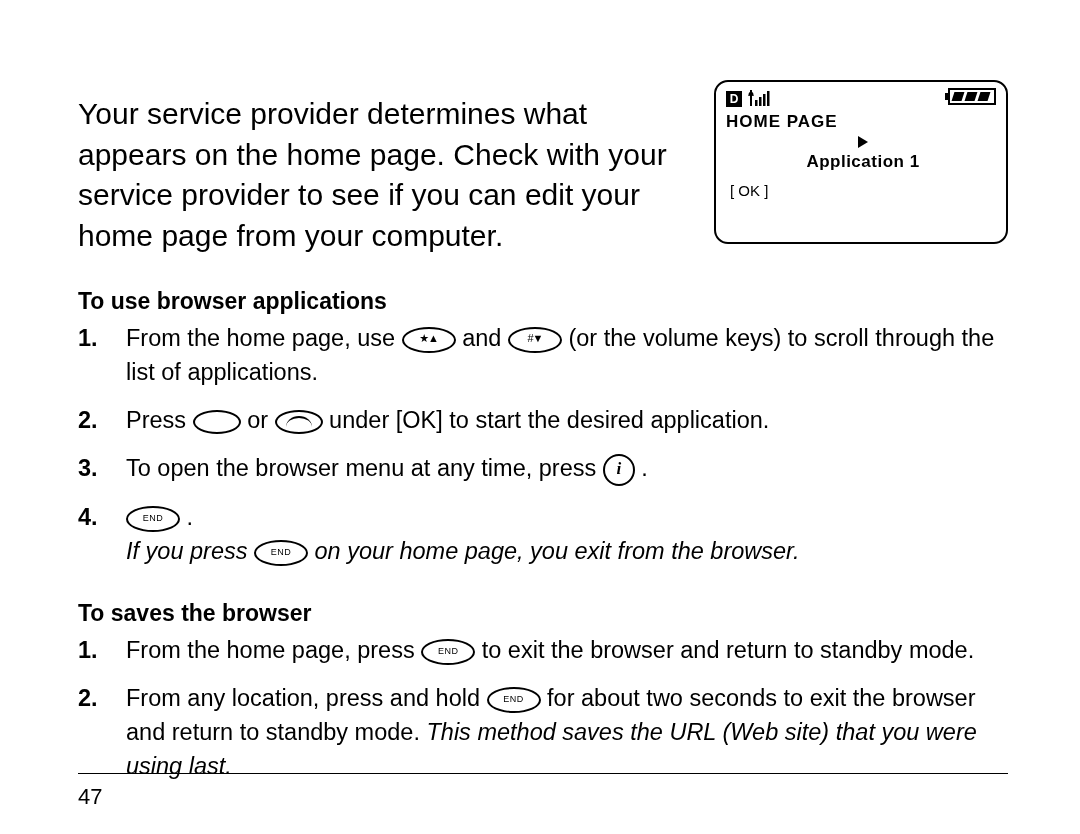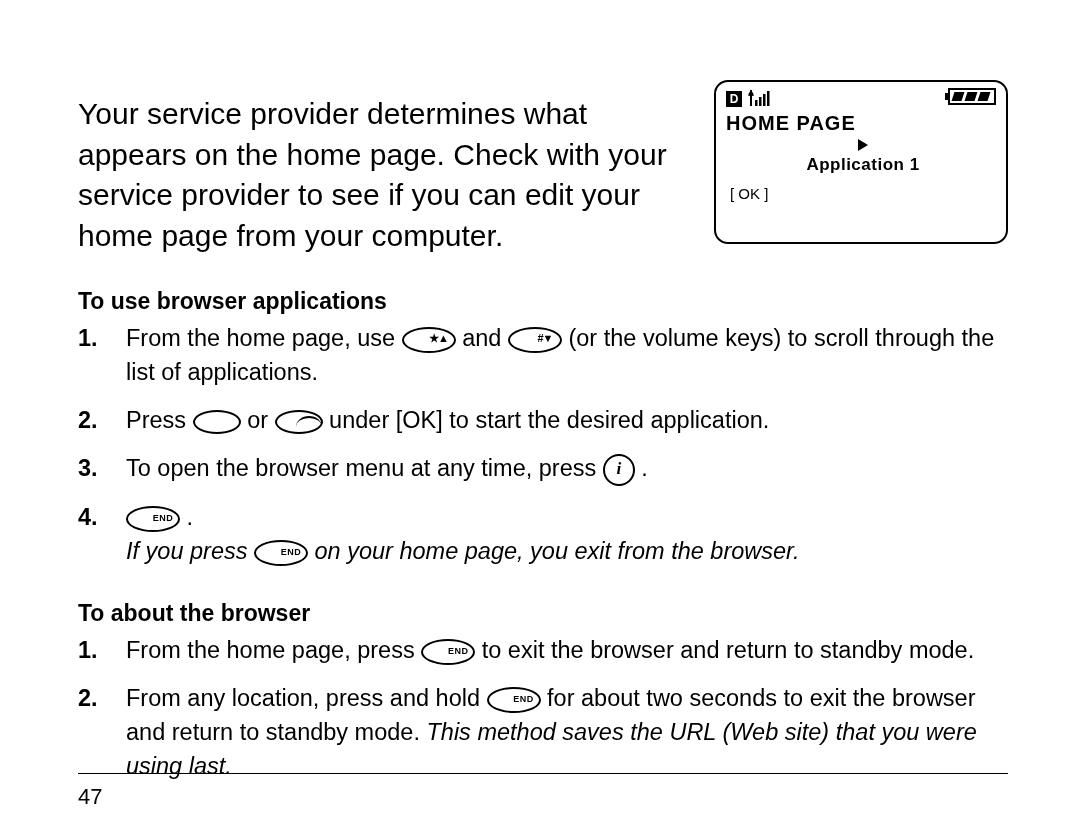--- a/index.html
+++ b/index.html
@@ -57,23 +57,22 @@
     width:50px;height:22px;
     border:2.2px solid #000;
     border-radius:50%/50%;
   }
   .key-oval.small{width:44px;height:20px;}
   .key-oval .inner{
     position:absolute;
     left:50%;top:50%;
     transform:translate(-50%,-55%);
     font-size:12px;
-    font-weight:700;
+    font-weight:400;
     white-space:nowrap;
-    margin-left:10px;
   }
   .key-oval .inner.star::before{content:"★▲";letter-spacing:-1px;font-size:11px;}
   .key-oval .inner.hash::before{content:"#▼";letter-spacing:-1px;font-size:11px;}
   .key-oval .inner.curve{
     width:26px;height:9px;
     border-top:2px solid #000;
     border-radius:50% 50% 0 0 / 100% 100% 0 0;
     top:48%;
   }
   .key-oval .inner.end{font-size:9px;letter-spacing:0.5px;}
@@ -124,21 +123,21 @@
     content:"";position:absolute;left:-5px;top:3px;width:3px;height:7px;background:#000;
   }
   .batt .cells{
     display:flex;gap:3px;position:absolute;left:3px;top:2px;
   }
   .batt .cells span{
     display:block;width:10px;height:9px;background:#000;
     transform:skewX(-18deg);
   }
   .phone-title{
-    font-weight:700;font-size:20px;letter-spacing:1px;
+    font-weight:700;font-size:17px;letter-spacing:1px;
     margin-top:2px;
   }
   .phone-row{
     font-size:17px;font-weight:700;letter-spacing:0.5px;
     margin-top:4px;
     display:flex;align-items:center;gap:4px;
     padding-left:4px;
     flex-direction:column;
   }
   .phone-row .spacer{width:12px;display:inline-block;}
@@ -232,21 +231,21 @@
     <span> .</span>
     <br>
     <span class="ital">
       <span>If you press </span>
       <span class="key key-oval" style="font-style:normal"><span class="inner end">END</span></span>
       <span> on your home page, you exit from the browser.</span>
     </span>
   </li>
 </ol>
 
-<div class="h2">To about the browser</div>
+<div class="h2">To saves the browser</div>
 <ol class="steps">
   <li>
     <span>From the home page, press </span>
     <span class="key key-oval"><span class="inner end">END</span></span>
     <span> to exit the browser and return to standby mode.</span>
   </li>
   <li>
     <span>From any location, press and hold </span>
     <span class="key key-oval"><span class="inner end">END</span></span>
     <span> for about two seconds to exit the browser and return to standby mode. </span><span class="ital">This method saves the URL (Web site) that you were using last.</span>

